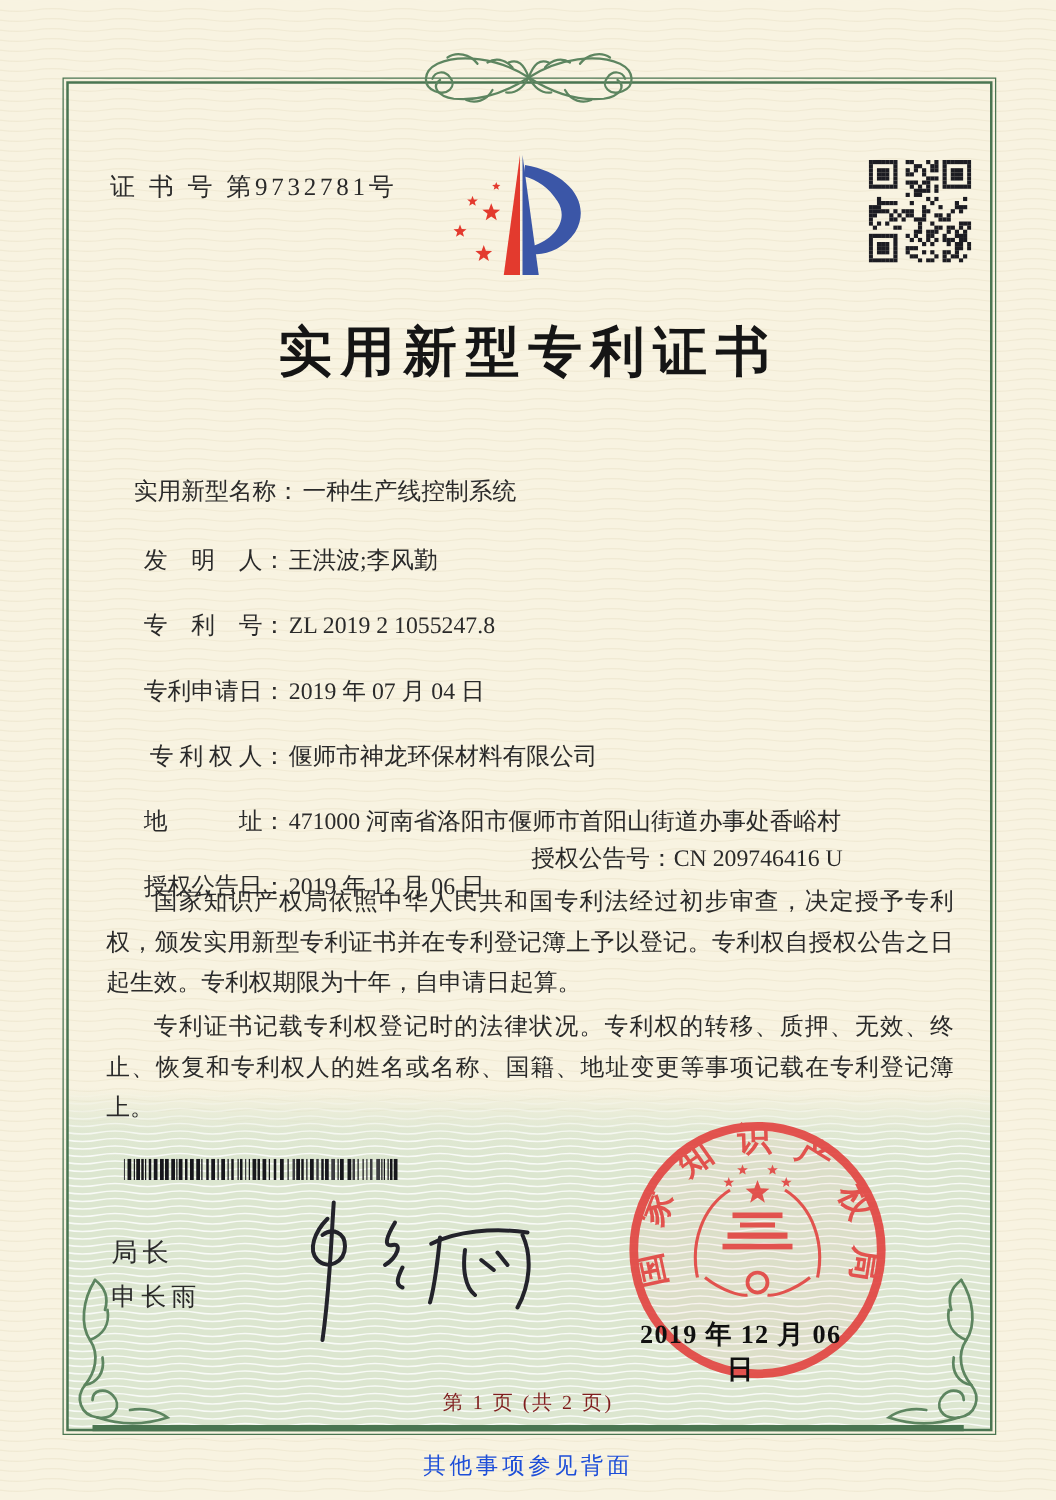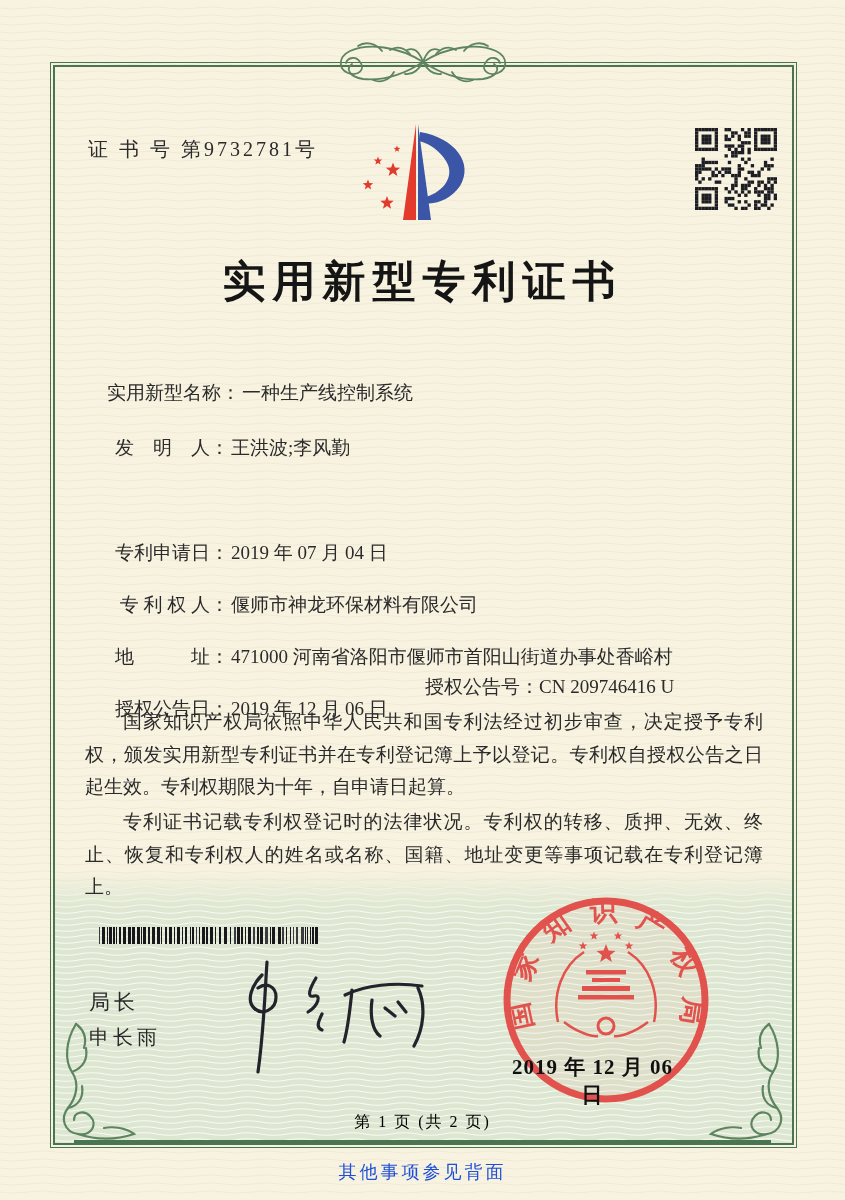--- a/index.html
+++ b/index.html
@@ -54,21 +54,21 @@
     position:absolute; left:85px; top:706px; width:678px; z-index:3;
     font-size:19px; line-height:1.72; text-align:justify;
   }
   .paras p{margin:0 0 2px 0; text-indent:2em;}
   .director{left:89px; top:988px; font-size:21px; letter-spacing:4px; z-index:3;}
   .director-name{left:89px; top:1024px; font-size:20px; letter-spacing:4px; z-index:3;}
   .seal-date{
     left:500px; top:1053px; width:185px; text-align:center; z-index:5;
     font-size:21px; font-weight:700; color:#101010; letter-spacing:1px;
   }
-  .page-no{left:0; top:1112px; width:845px; text-align:center; font-size:16px; letter-spacing:2px; color:#000000; z-index:3;}
+  .page-no{left:0; top:1112px; width:845px; text-align:center; font-size:16px; letter-spacing:2px; color:#7f1d1d; z-index:3;}
   .back-note{left:0; top:1160px; width:845px; text-align:center; font-size:18px; letter-spacing:3px; color:#1d4ed8; z-index:3;}
   svg{display:block;}
 </style>
 </head>
 <body>
 
 <div class="page">
 
   <svg id="bgWaves" class="abs" width="845" height="1200">
       <path d="M0 8.0 q 14 2.2 28 0 q 14 -2.2 28 0 q 14 2.2 28 0 q 14 -2.2 28 0 q 14 2.2 28 0 q 14 -2.2 28 0 q 14 2.2 28 0 q 14 -2.2 28 0 q 14 2.2 28 0 q 14 -2.2 28 0 q 14 2.2 28 0 q 14 -2.2 28 0 q 14 2.2 28 0 q 14 -2.2 28 0 q 14 2.2 28 0 q 14 -2.2 28 0 q 14 2.2 28 0 q 14 -2.2 28 0 q 14 2.2 28 0 q 14 -2.2 28 0 q 14 2.2 28 0 q 14 -2.2 28 0 q 14 2.2 28 0 q 14 -2.2 28 0 q 14 2.2 28 0 q 14 -2.2 28 0 q 14 2.2 28 0 q 14 -2.2 28 0 q 14 2.2 28 0 q 14 -2.2 28 0 q 14 2.2 28 0 q 14 -2.2 28 0 q 14 2.2 28 0 q 14 -2.2 28 0" fill="none" stroke="#e9e2c8" stroke-width="1" opacity="0.55"></path>
@@ -590,20 +590,23 @@
     </svg>
 
   <div class="abs title">实用新型专利证书</div>
 
   <div class="row" style="top:358px">
     <span class="lbl">实用新型名称：</span><span class="val">一种生产线控制系统</span>
   </div>
   <div class="row" style="top:413px">
     <span class="lbl">发　明　人：</span><span class="val">王洪波;李风勤</span>
   </div>
+  <div class="row" style="top:465px">
+    <span class="lbl">专　利　号：</span><span class="val">ZL 2019 2 1055247.8</span>
+  </div>
   <div class="row" style="top:518px">
     <span class="lbl">专利申请日：</span><span class="val">2019 年 07 月 04 日</span>
   </div>
   <div class="row" style="top:570px">
     <span class="lbl">专 利 权 人：</span><span class="val">偃师市神龙环保材料有限公司</span>
   </div>
   <div class="row" style="top:622px">
     <span class="lbl">地　　　址：</span><span class="val">471000 河南省洛阳市偃师市首阳山街道办事处香峪村</span>
   </div>
   <div class="row" style="top:674px">

